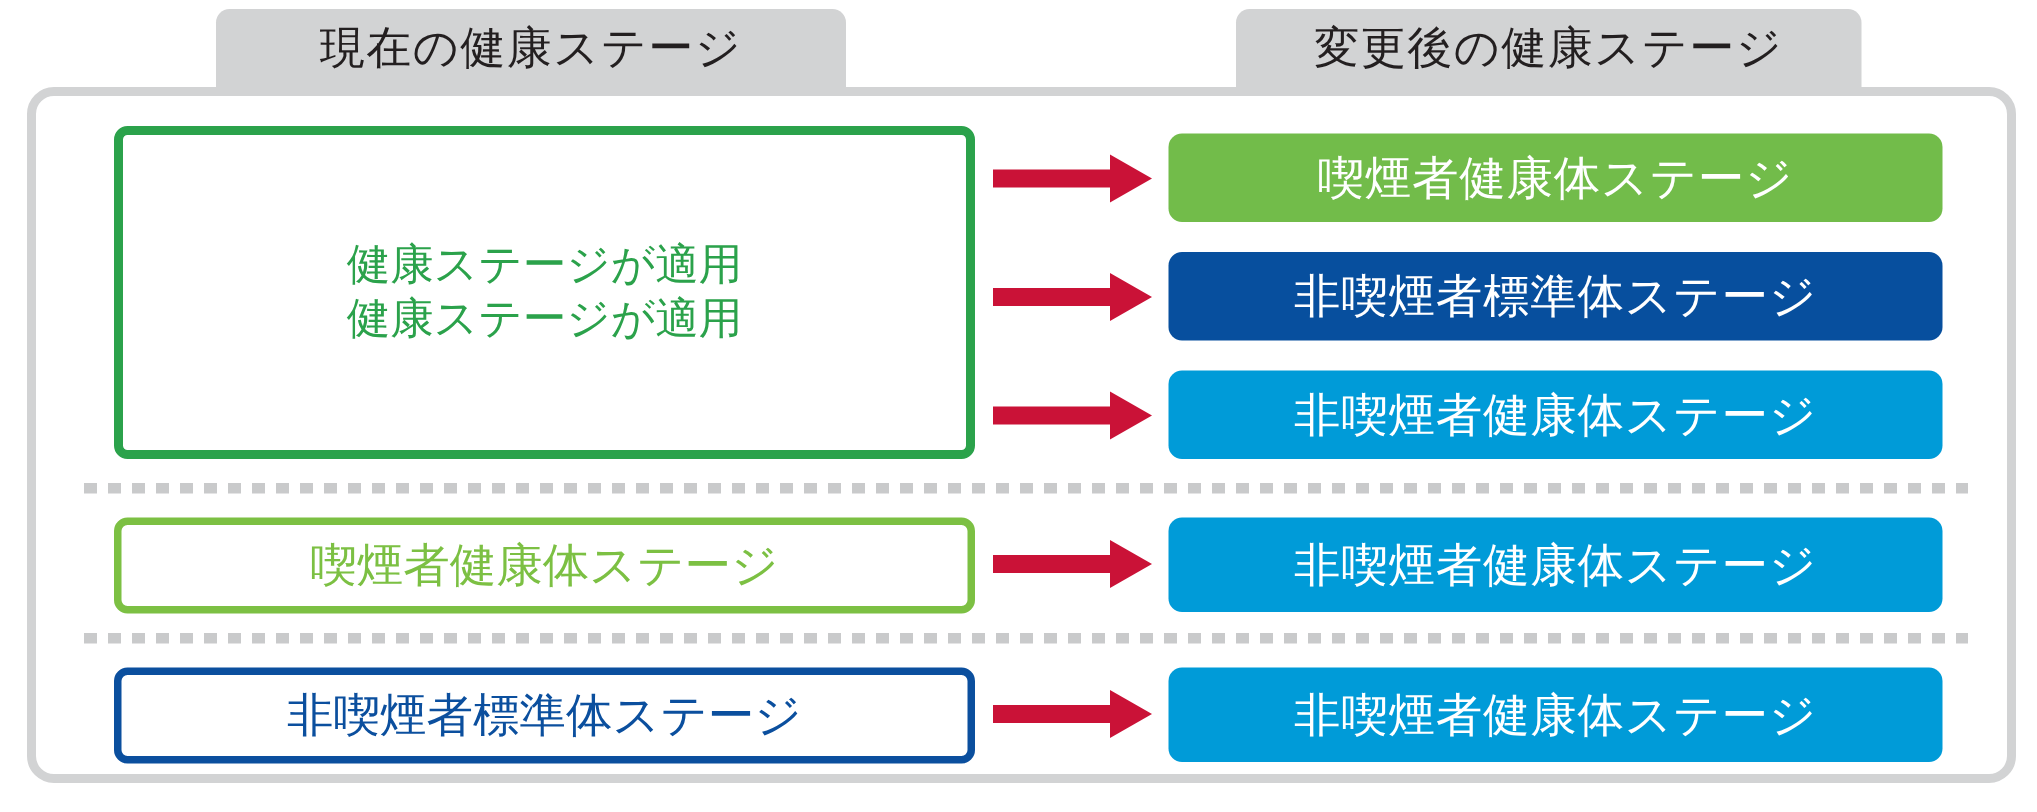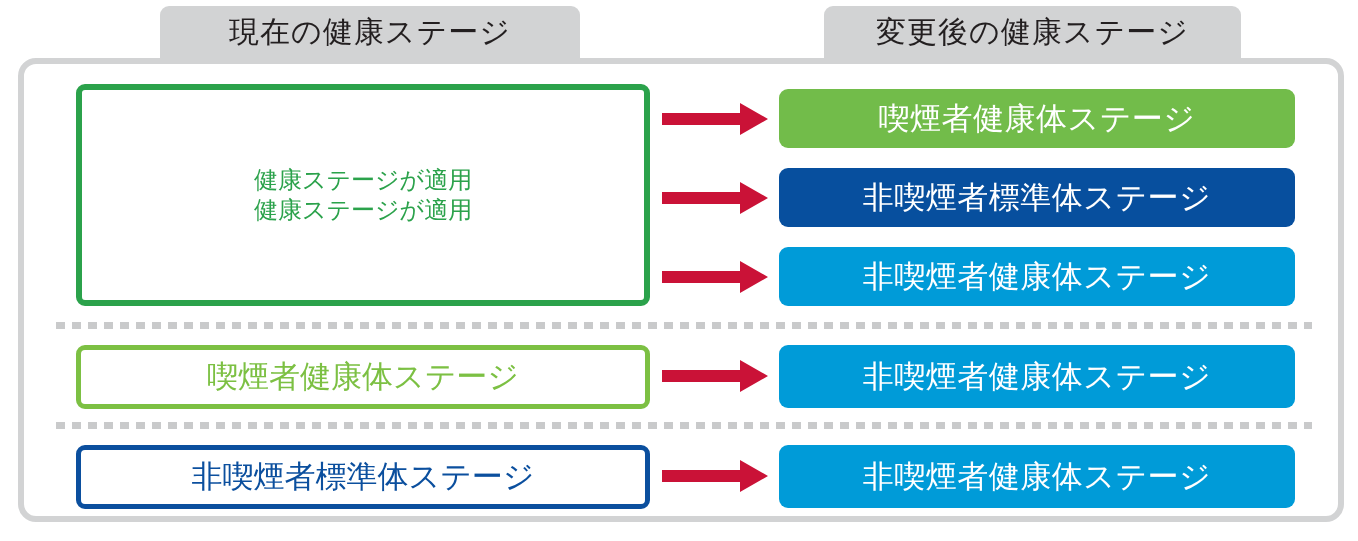--- a/index.html
+++ b/index.html
@@ -27,21 +27,21 @@
     border-radius: 9px 9px 0 0;
     display: flex;
     align-items: center;
     justify-content: center;
     color: #231f20;
     font-size: 30px;
     letter-spacing: 1px;
     box-sizing: border-box;
     padding-bottom: 2px;
   }
-  #tab-current { left: 160px; width: 420px; }
+  #tab-current { left: 144px; width: 420px; }
   #tab-after   { left: 824px; width: 417px; }
 
   
   .outer-frame {
     position: absolute;
     left: 18px;
     top: 58px;
     width: 1326px;
     height: 464px;
     border: 6px solid #d2d3d4;
@@ -60,21 +60,21 @@
     justify-content: center;
     background: #ffffff;
     border-radius: 9px;
     text-align: center;
     line-height: 1.25;
   }
   #src-none {
     left: 76px; top: 84px; width: 574px; height: 222px;
     border: 6px solid #2ba24b;
     color: #2ba24b;
-    font-size: 24px;
+    font-size: 29px;
   }
   #src-smoker {
     left: 76px; top: 345px; width: 574px; height: 64px;
     border: 5px solid #7cc043;
     color: #7cc043;
     font-size: 31px;
   }
   #src-nonsmoker-std {
     left: 76px; top: 445px; width: 574px; height: 64px;
     border: 5px solid #0b4f9e;

